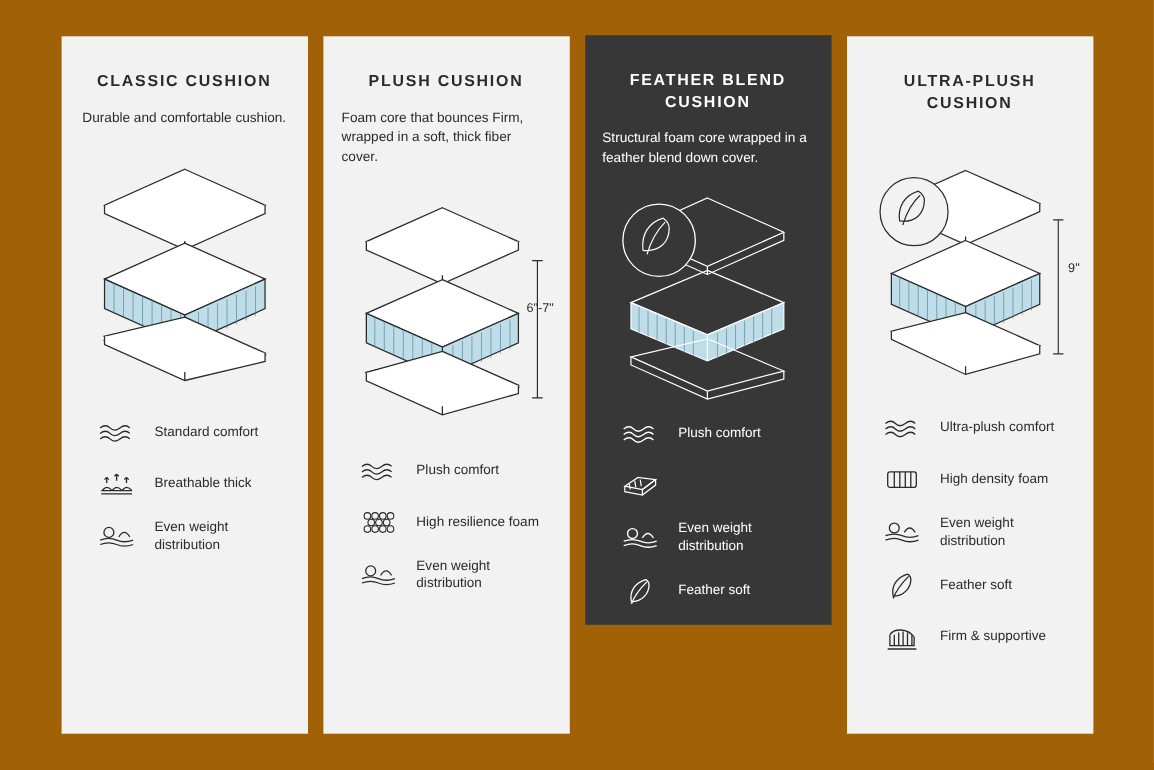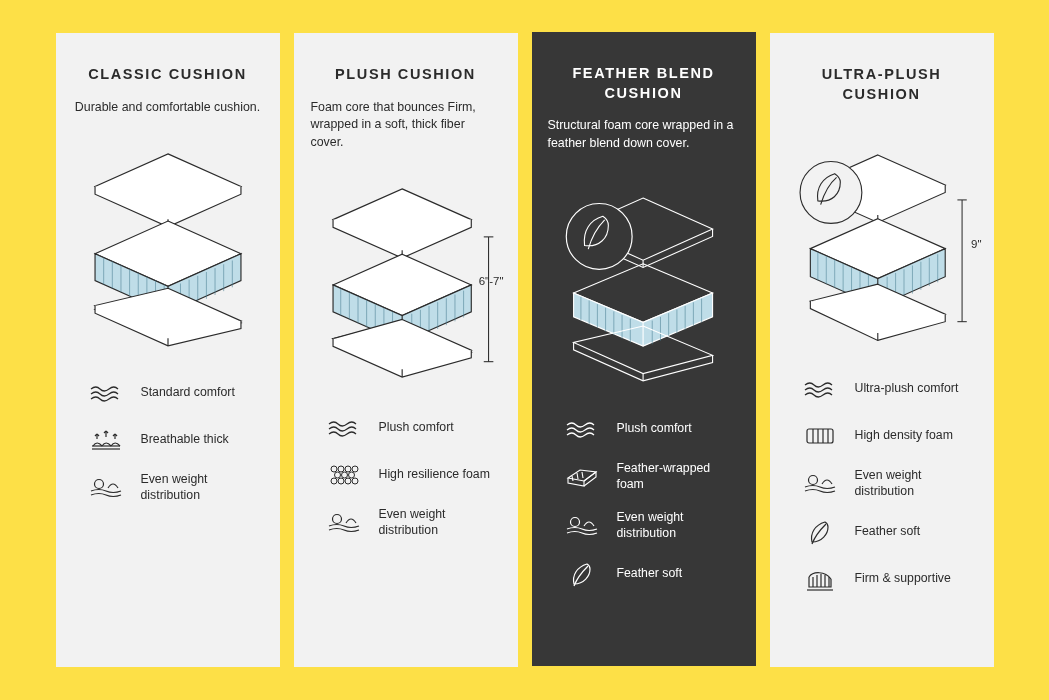--- a/index.html
+++ b/index.html
@@ -10,21 +10,21 @@
   body {
     width: 1049px;
     height: 700px;
     font-family: "Liberation Sans", sans-serif;
     overflow: hidden;
   }
   .board {
     position: relative;
     width: 1049px;
     height: 700px;
-    background: #fde047;
+    background: #a16207;
     display: flex;
     align-items: flex-start;
     justify-content: center;
     gap: 14px;
     padding-top: 33px;
     box-sizing: border-box;
   }
   .card {
     position: relative;
     width: 224px;
@@ -35,21 +35,21 @@
     align-items: center;
   }
   .card.light {
     background: #f2f2f2;
     color: #2b2b2b;
     height: 634px;
   }
   .card.dark {
     background: #373737;
     color: #ffffff;
-    height: 634px;
+    height: 536px;
     margin-top: -1px;
   }
   .card-title {
     font-size: 14.5px;
     font-weight: bold;
     letter-spacing: 1.6px;
     text-align: center;
     line-height: 1.35;
     margin: 8px 0 14px 0;
     text-transform: uppercase;
@@ -370,21 +370,20 @@
               <g stroke="#ffffff" stroke-width="1.1" fill="none">
             <path d="M4 14 L16 6 L32 8 L20 17 Z"></path>
             <path d="M4 14 L4 19 L20 22 L20 17"></path>
             <path d="M20 17 L32 8 L32 13 L20 22"></path>
             <path d="M8 12 L9 17"></path>
                 <path d="M13 9 L14 15"></path>
                 <path d="M18 8 L19 14"></path>
           </g>
             </svg>
         </span>
-        <span class="feature-label">Feather-wrapped foam</span>
       </div>
       <div class="feature">
         <span class="feature-icon">
           <svg width="34" height="26" viewBox="0 0 34 26">
               <g stroke="#ffffff" stroke-width="1.2" fill="none">
             <circle cx="10" cy="9" r="4.5"></circle>
             <path d="M19 13 q5 -8 10 0"></path>
             <path d="M2 16 q8 -3 15 0 t15 0"></path>
             <path d="M2 20 q8 -3 15 0 t15 0"></path>
           </g>

